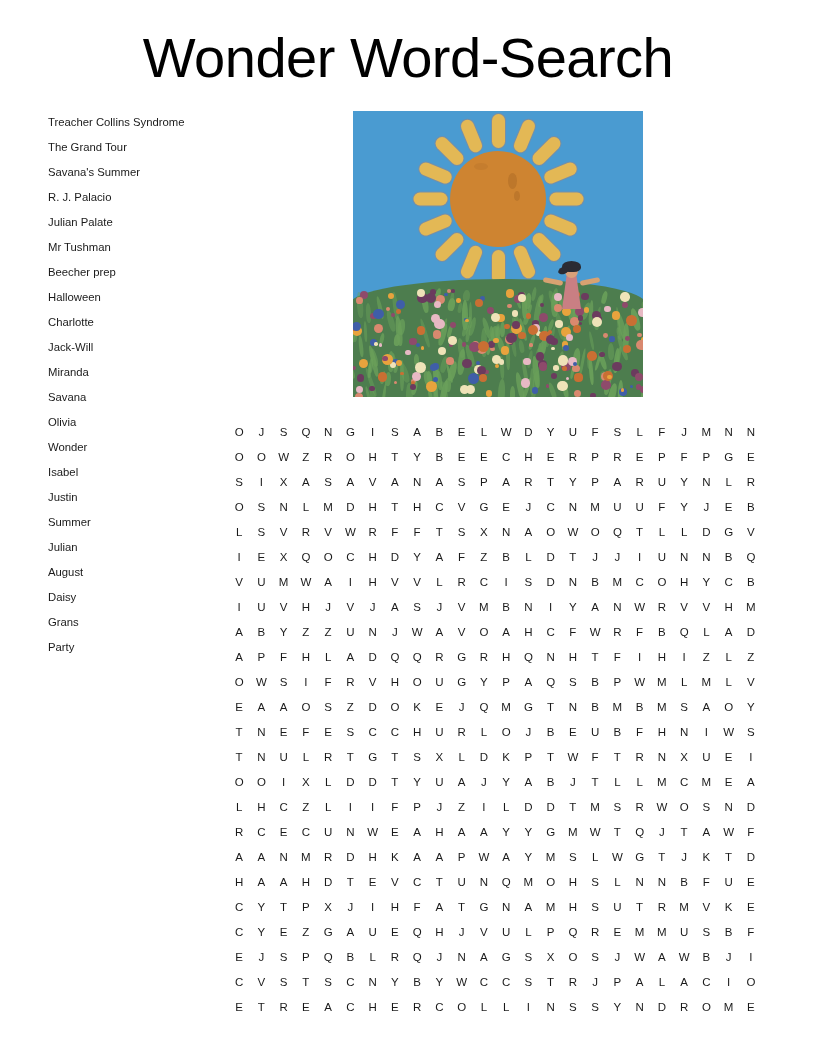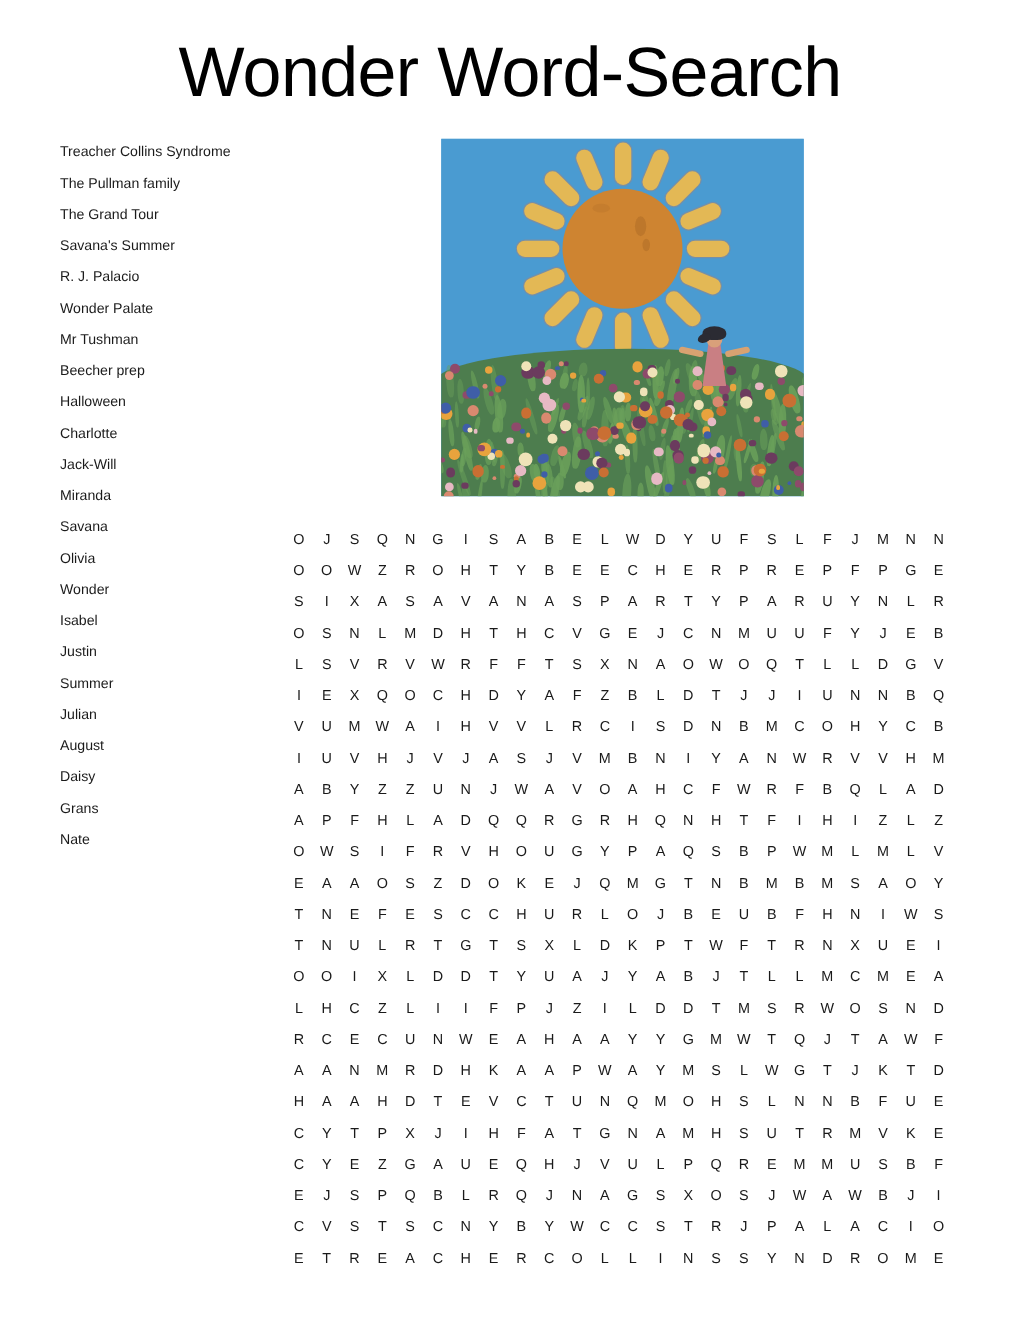--- a/index.html
+++ b/index.html
@@ -159,42 +159,41 @@
 </head>
 <body>
 
 <div class="page">
 
   <div class="title">Wonder Word-Search</div>
 
   <div class="wordlist">
     <ul>
         <li>Treacher Collins Syndrome</li>
-        <li>The Pullman family</li>
         <li>The Grand Tour</li>
         <li>Savana's Summer</li>
         <li>R. J. Palacio</li>
-        <li>Wonder Palate</li>
+        <li>Julian Palate</li>
         <li>Mr Tushman</li>
         <li>Beecher prep</li>
         <li>Halloween</li>
         <li>Charlotte</li>
         <li>Jack-Will</li>
         <li>Miranda</li>
         <li>Savana</li>
         <li>Olivia</li>
         <li>Wonder</li>
         <li>Isabel</li>
         <li>Justin</li>
         <li>Summer</li>
         <li>Julian</li>
         <li>August</li>
         <li>Daisy</li>
         <li>Grans</li>
-        <li>Nate</li>
+        <li>Party</li>
       </ul>
   </div>
 
   <div class="illus">
     <div class="sky"></div>
     <div class="sun-wrap">
         <div class="ray" style="left: -26.0225px; top: -62.8238px; transform: rotate(337.5deg); background: rgb(227, 184, 85);"></div>
         <div class="ray" style="left: -48.0833px; top: -48.0833px; transform: rotate(315deg); background: rgb(227, 184, 85);"></div>
         <div class="ray" style="left: -62.8238px; top: -26.0225px; transform: rotate(292.5deg); background: rgb(227, 184, 85);"></div>
         <div class="ray" style="left: -68px; top: 8.3276e-15px; transform: rotate(270deg); background: rgb(227, 184, 85);"></div>

